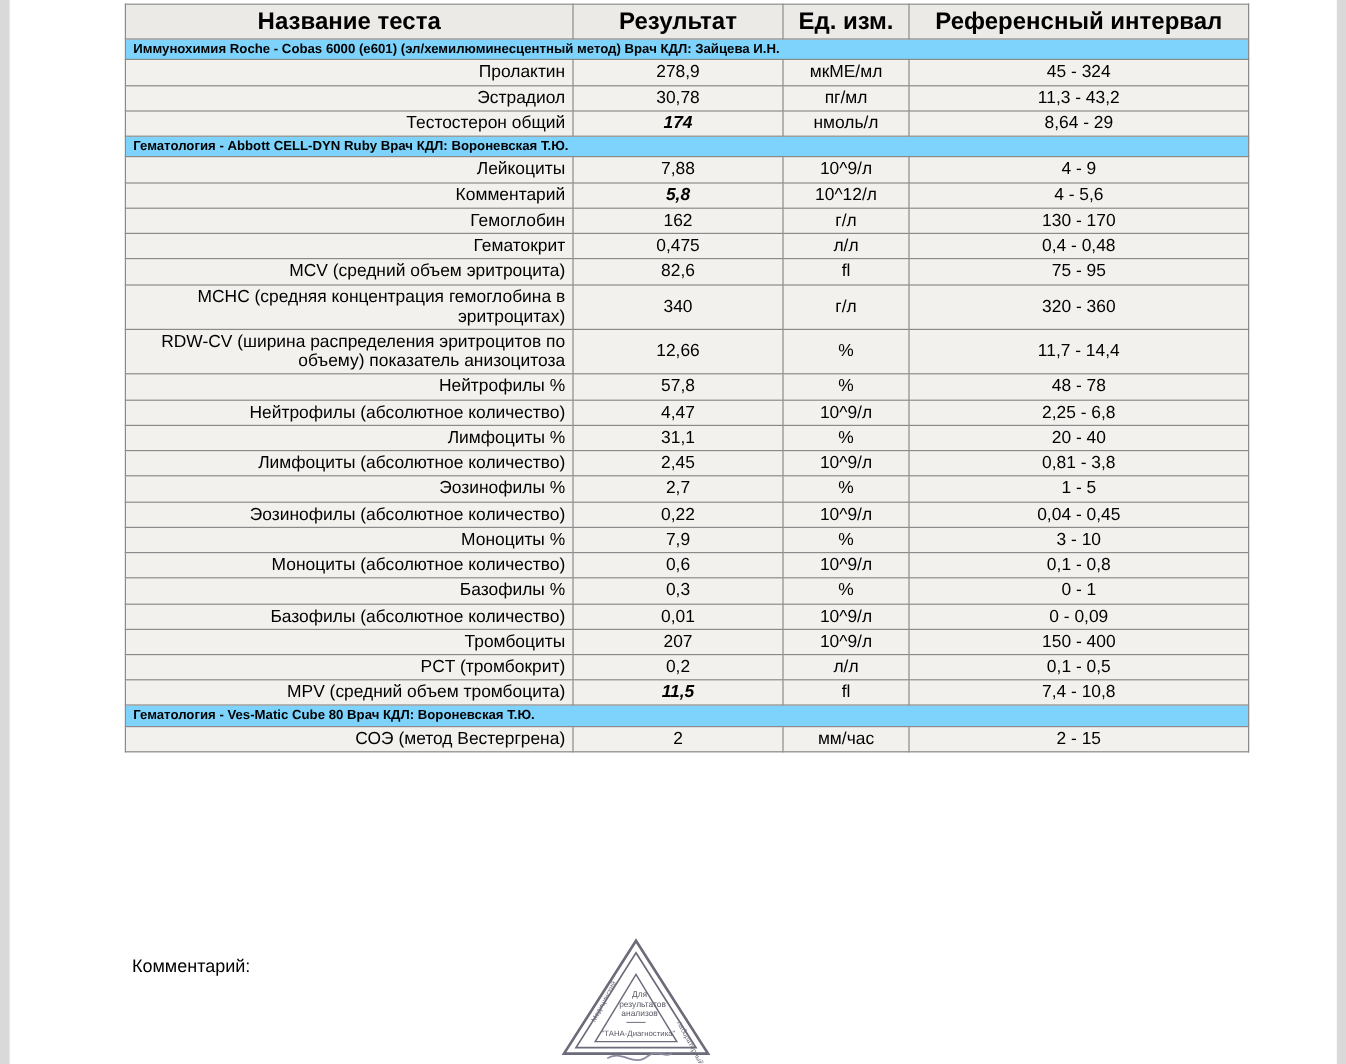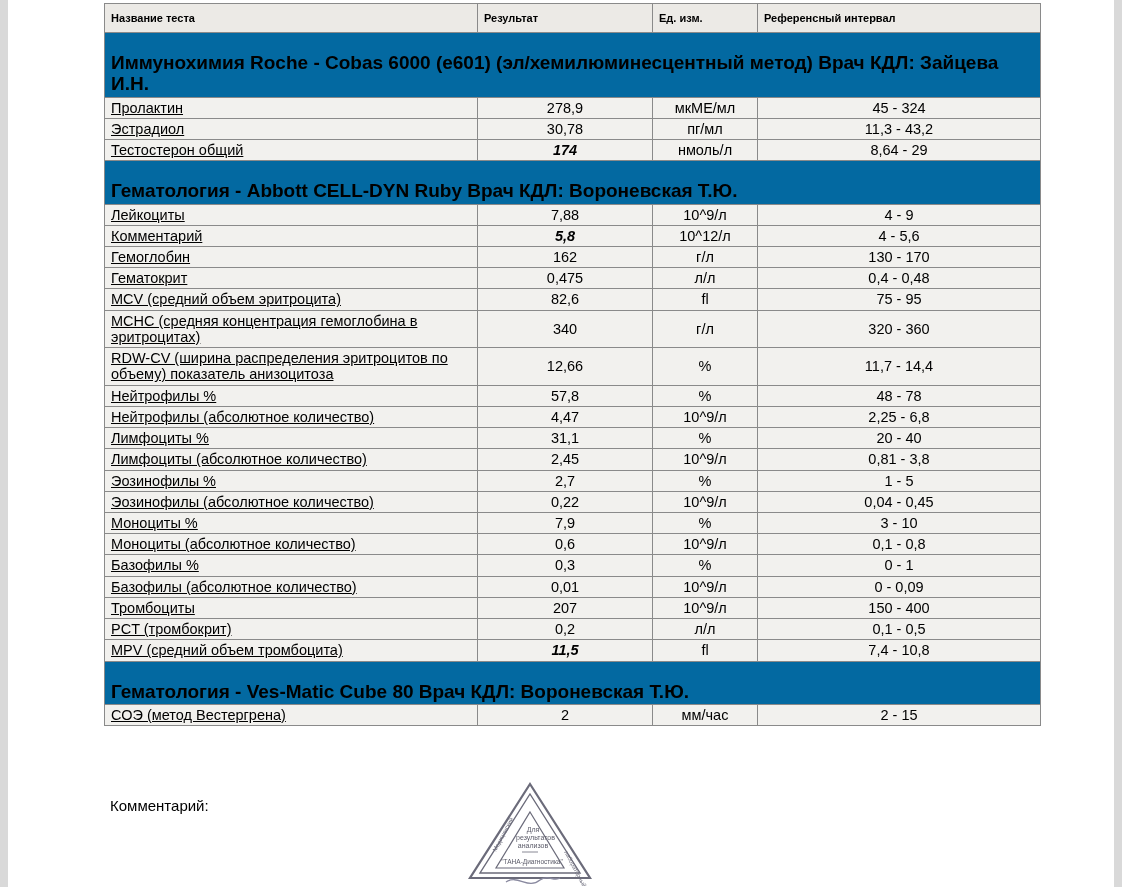--- a/index.html
+++ b/index.html
@@ -46,35 +46,35 @@
     vertical-align: middle;
     background: #f2f1ee;
     line-height: 1.12;
   }
   col.c-name  { width: 373px; }
   col.c-res   { width: 175px; }
   col.c-unit  { width: 105px; }
   col.c-ref   { width: 283px; }
 
   tr.head th {
-    text-align: left;
+    text-align: center;
     font-weight: bold;
-    font-size: 11px;
+    font-size: 20px;
     background: #eceae6;
     height: 24px;
     margin-left: 12px;
   }
   tr.section td {
     font-weight: bold;
-    font-size: 19px;
-    background: #0369a1;
-    padding-top: 19px;
+    font-size: 11px;
+    background: #7dd3fc;
+    padding-top: 2px;
     padding-bottom: 2px;
   }
-  td.name { text-align: left; text-decoration: underline; }
+  td.name { text-align: right; }
   td.res, td.unit, td.ref { text-align: center; }
   td.res.bold { font-weight: bold; font-style: italic; }
 
   .comment {
     position: absolute;
     left: 110px;
     top: 768px;
     font-size: 15px;
     margin-top: 29px;
   }

